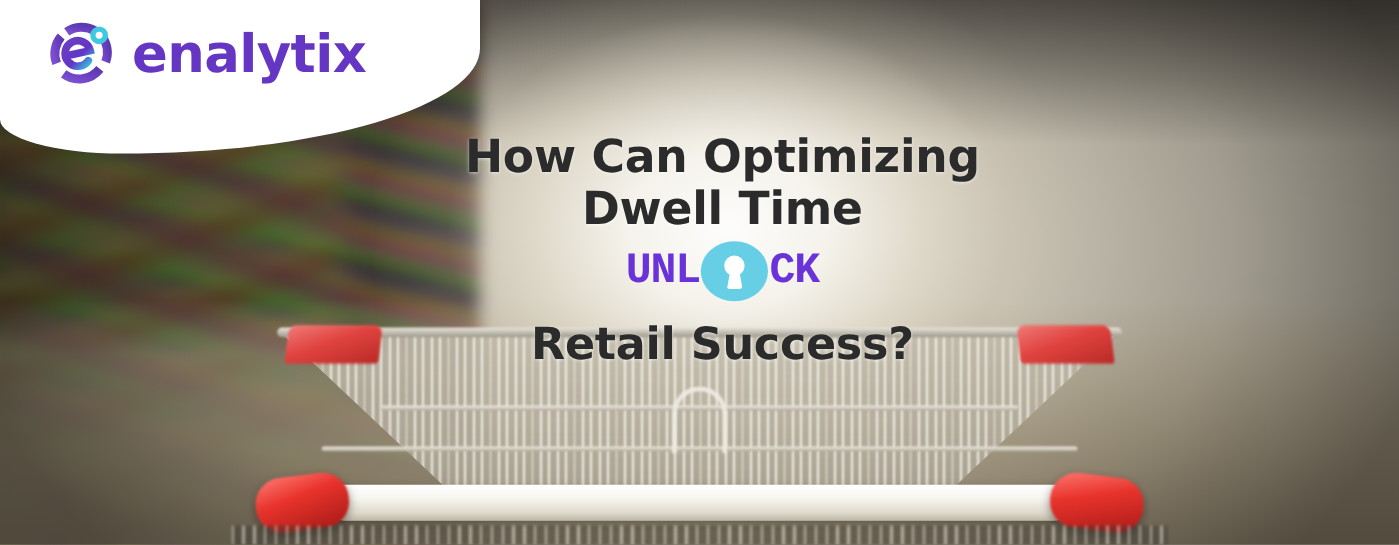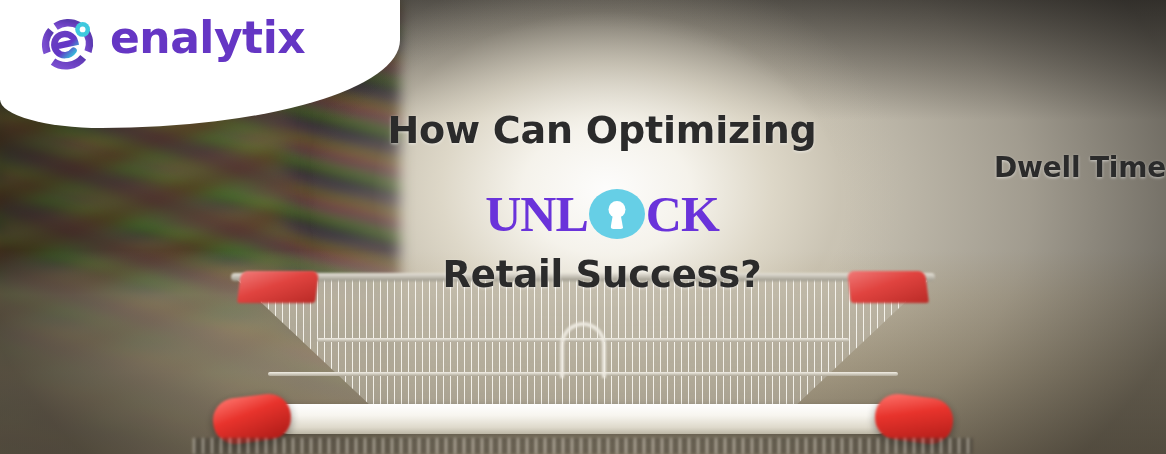--- a/index.html
+++ b/index.html
@@ -210,21 +210,21 @@
     position:absolute; left:0; top:0;
     width:400px; height:128px;
     background:#ffffff;
     z-index:30;
     border-bottom-right-radius:100% 92%;
     border-bottom-left-radius:34% 30%;
   }
 
   #logo-lockup {
     position:absolute; left:38px; top:16px;
-    display:flex; gap:12px;
+    display:flex; align-items:center; gap:12px;
   }
   .logo-mark { width:60px; height:60px; position:relative; flex:0 0 auto; }
   .logo-word {
     font-size:44px; font-weight:700; letter-spacing:-0.5px;
     color:#6536c4; line-height:1;
     font-family:"DejaVu Sans", sans-serif;
   }
 
   
   #headline {
@@ -235,32 +235,32 @@
   .hl-line {
     color:#2b2b2b;
     font-weight:700;
     font-size:37px;
     line-height:1.17;
     letter-spacing:-0.2px;
     font-family:"DejaVu Sans", sans-serif;
     text-shadow:0 1px 3px rgba(255,255,255,0.55);
   }
   .hl-line.l1 { font-size:38px; }
-  .hl-line.l2 { font-size:28px;text-align:right; }
+  .hl-line.l2 { font-size:38px; }
   .hl-line.l4 { font-size:37px; margin-top:14px; }
 
   
   .unlock-row {
     display:flex; align-items:center; justify-content:center;
     gap:0px; margin:4px 0 2px 0; line-height:1;
   }
   .unlock-txt {
-    color:#6a33da; font-weight:700; font-size:50px;
+    color:#6a33da; font-weight:700; font-size:36px;
     letter-spacing:-1px; line-height:1;
-    font-family:Liberation Serif, serif;
+    font-family:Liberation Mono, monospace;
   }
   .keyhole-o {
     position:relative;
     width:56px; height:50px; margin:0 1px;
     flex:0 0 auto;
   }
   .keyhole-disc {
     position:absolute; inset:0;
     background:#66cfe6;
     border-radius:50%;

